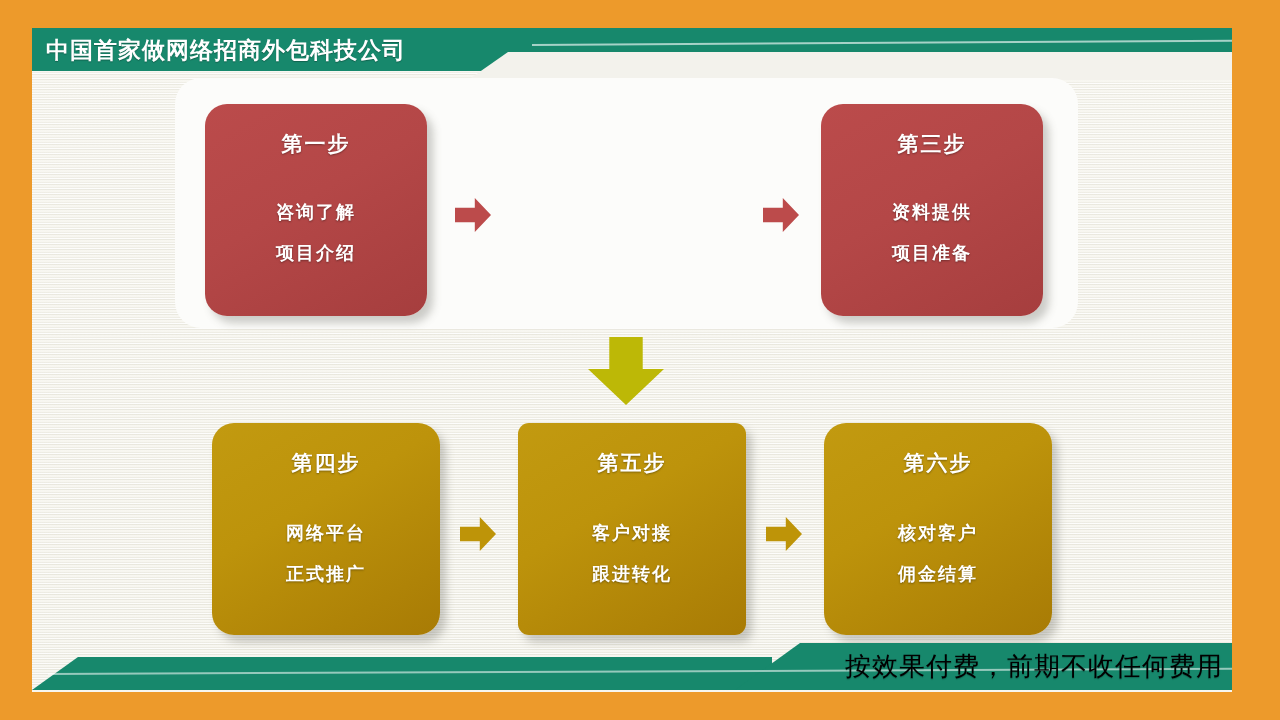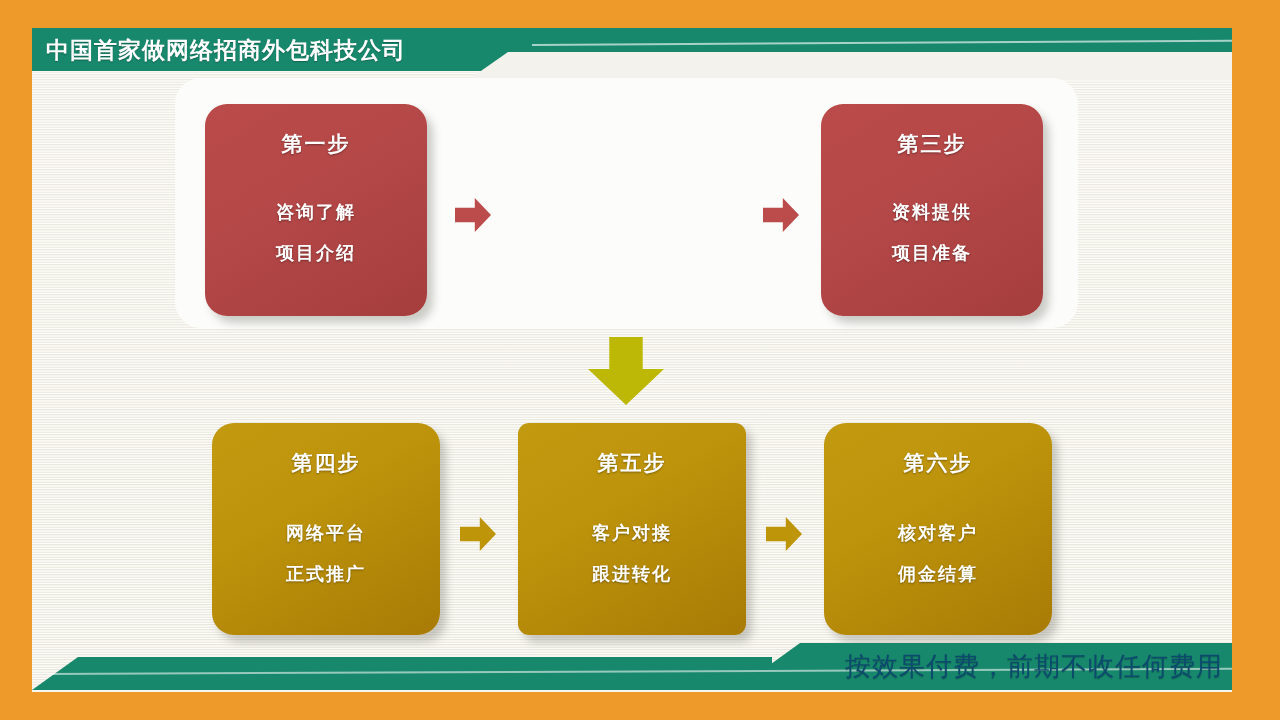--- a/index.html
+++ b/index.html
@@ -116,21 +116,21 @@
     background:#17886C;
     clip-path:polygon(65px 0, 100% 0, 100% 100%, 0 100%);
   }
   .bot-line{
     position:absolute;left:48px;top:673px;width:1200px;height:2px;
     background:rgba(255,255,255,0.55);
     transform:rotate(-0.25deg);transform-origin:left center;
   }
   .bot-text{
     position:absolute;left:845px;top:648px;
-    color:#0c4a6e;font-size:26px;letter-spacing:1px;line-height:36px;
+    color:#000000;font-size:26px;letter-spacing:1px;line-height:36px;
     white-space:nowrap;text-shadow:0 1px 1px rgba(0,0,0,0.25);
   }
 </style>
 </head>
 <body>
 
 <div id="slide">
 
   <div class="canvas"></div>
 

